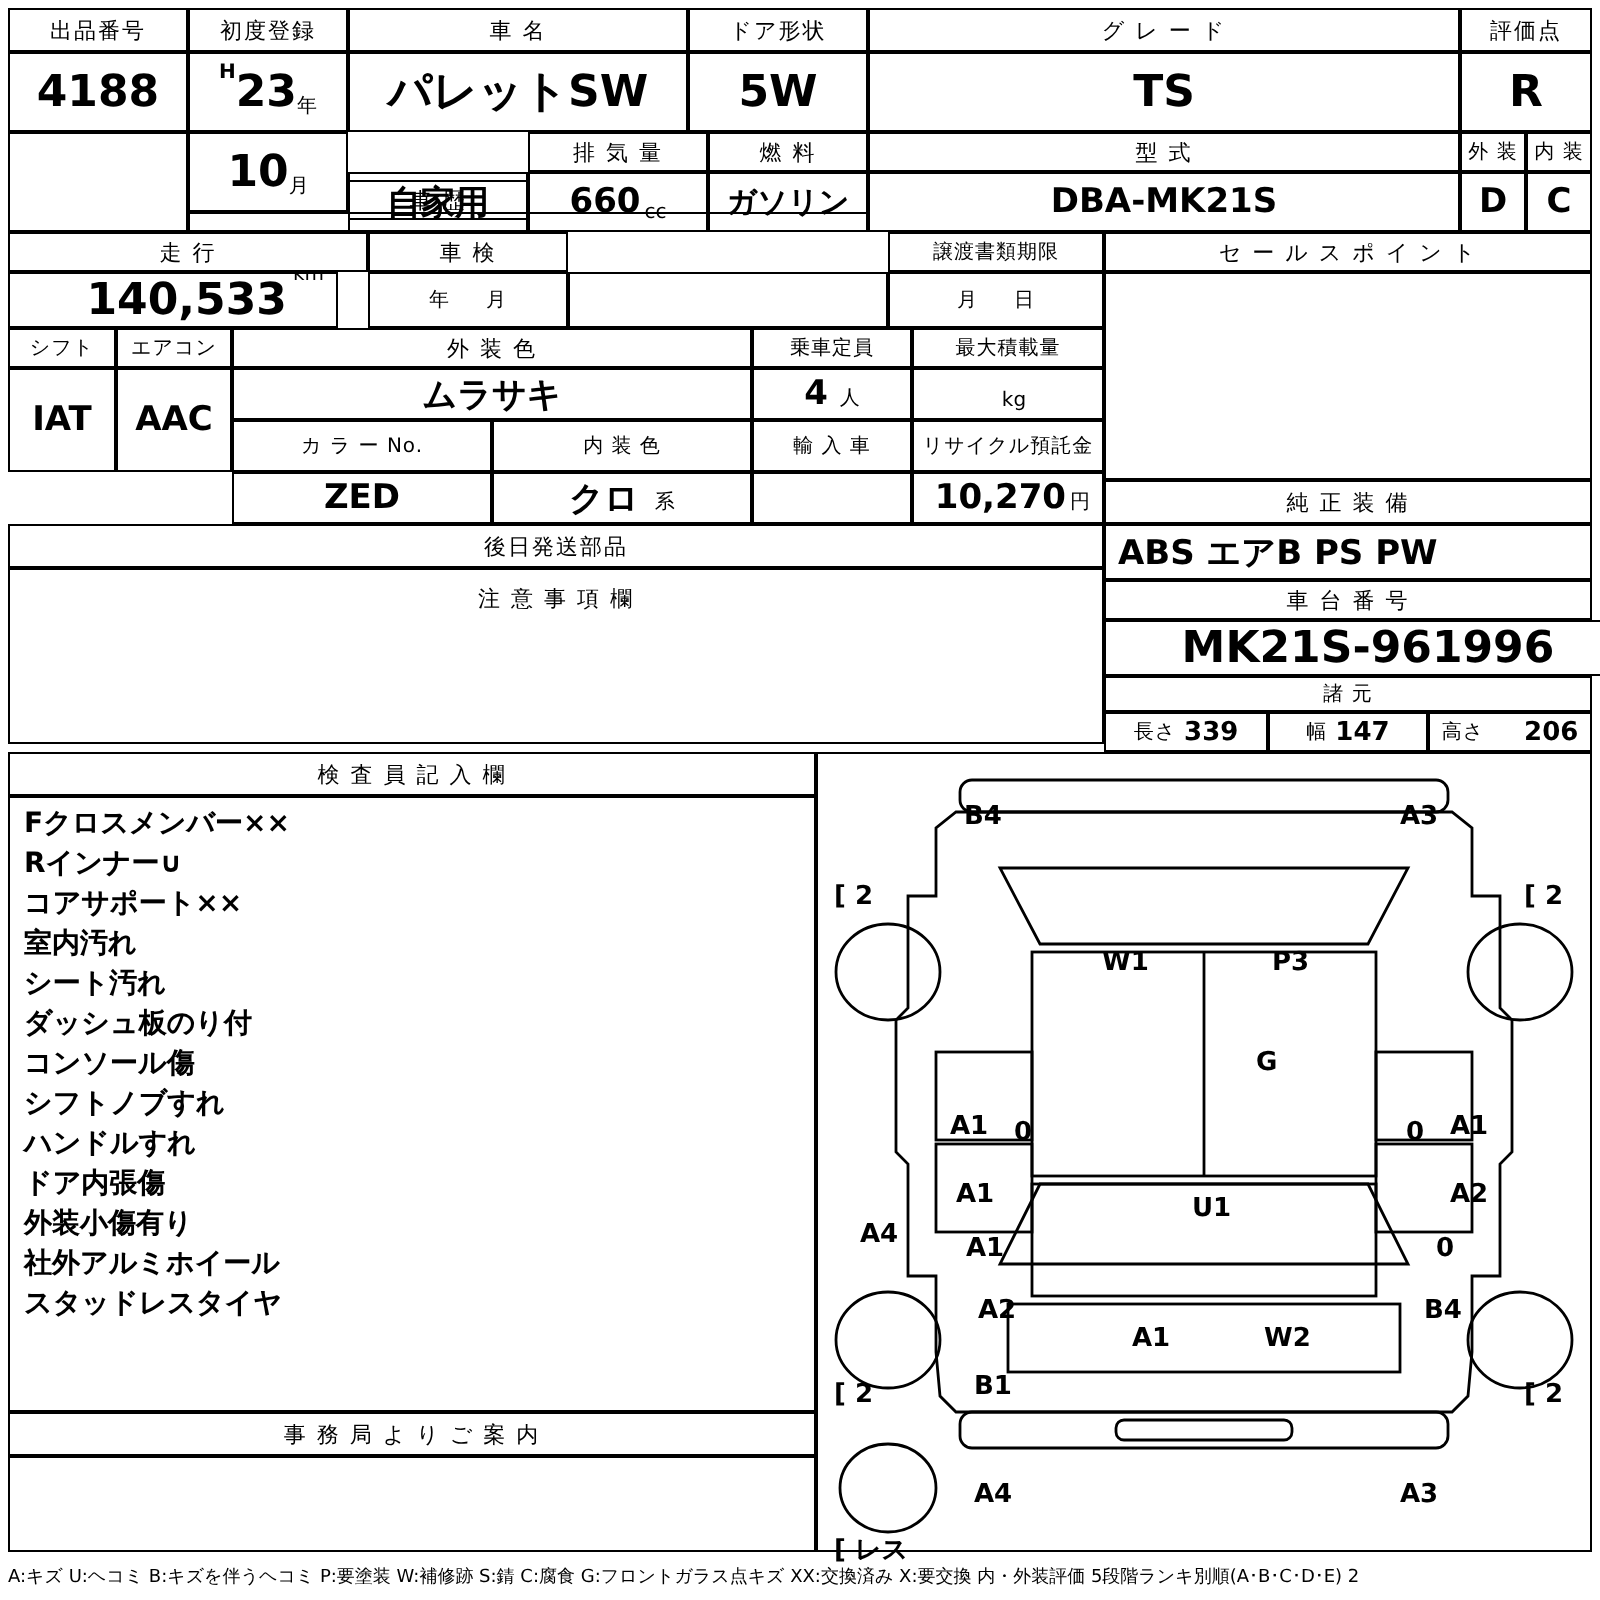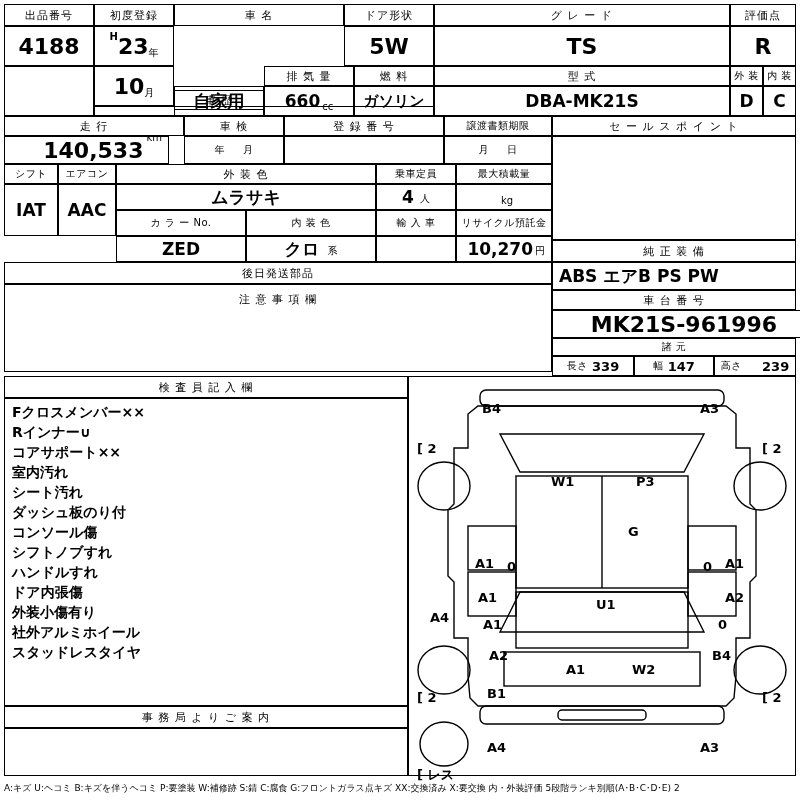--- a/index.html
+++ b/index.html
@@ -81,20 +81,21 @@
   <div class="bx lbl" style="left:730px; top:4px; width:66px; height:22px;">評価点</div>
 
   <div class="bx val-lg" style="left:4px; top:26px; width:90px; height:40px;">4188</div>
 
   <div class="bx" style="left:94px; top:26px; width:80px; height:40px;">
     <span style="font-size:10px;font-weight:bold;align-self:flex-start;margin-top:4px;">H</span>
     <span class="val-lg">23</span>
     <span class="unit" style="align-self:flex-end;margin-bottom:5px;">年</span>
   </div>
 
+  <div class="bx val-lg" style="left:174px; top:26px; width:170px; height:40px;">パレットSW</div>
   <div class="bx val-lg" style="left:344px; top:26px; width:90px; height:40px;">5W</div>
   <div class="bx val-lg" style="left:434px; top:26px; width:296px; height:40px;">TS</div>
   <div class="bx val-lg" style="left:730px; top:26px; width:66px; height:40px;">R</div>
 
   <div class="bx lbl" style="left:174px; top:66px; width:90px; height:20px;margin-top:24px;">車 歴</div>
   <div class="bx lbl" style="left:264px; top:66px; width:90px; height:20px;">排 気 量</div>
   <div class="bx lbl" style="left:354px; top:66px; width:80px; height:20px;">燃 料</div>
   <div class="bx lbl" style="left:434px; top:66px; width:296px; height:20px;">型 式</div>
   <div class="bx lbl-sm" style="left:730px; top:66px; width:33px; height:20px;">外 装</div>
   <div class="bx lbl-sm" style="left:763px; top:66px; width:33px; height:20px;">内 装</div>
@@ -111,21 +112,20 @@
   <div class="bx val-md" style="left:354px; top:86px; width:80px; height:30px; font-size:15px;">ガソリン</div>
   <div class="bx val-md" style="left:434px; top:86px; width:296px; height:30px;">DBA-MK21S</div>
   <div class="bx val-md" style="left:730px; top:86px; width:33px; height:30px;">D</div>
   <div class="bx val-md" style="left:763px; top:86px; width:33px; height:30px;">C</div>
 
   <div class="bx" style="left:4px; top:66px; width:90px; height:50px;"></div>
   <div class="bx" style="left:94px; top:106px; width:340px; height:10px;"></div>
 
   <div class="bx lbl" style="left:4px; top:116px; width:180px; height:20px;">走 行</div>
   <div class="bx lbl" style="left:184px; top:116px; width:100px; height:20px;">車 検</div>
-  <div class="bx lbl" style="left:284px; top:116px; width:160px; height:20px;">登 録 番 号</div>
   <div class="bx lbl-sm" style="left:444px; top:116px; width:108px; height:20px;">譲渡書類期限</div>
 
   <div class="bx right" style="left:4px; top:136px; width:165px; height:28px;align-items:center;">
     <span class="val-lg">140,533</span>
     <span class="unit" style="margin-left:3px;align-self:flex-end;margin-bottom:20px;">km</span>
   </div>
   <div class="bx" style="left:184px; top:136px; width:100px; height:28px;">
     <span class="lbl-sm" style="margin-right:18px;">年</span>
     <span class="lbl-sm">月</span>
   </div>
@@ -190,21 +190,21 @@
   <div class="bx" style="left:552px; top:356px; width:82px; height:20px;">
     <span class="lbl-sm" style="margin-right:4px;">長さ</span>
     <span style="font-size:13px;font-weight:bold;">339</span>
   </div>
   <div class="bx" style="left:634px; top:356px; width:80px; height:20px;">
     <span class="lbl-sm" style="margin-right:4px;">幅</span>
     <span style="font-size:13px;font-weight:bold;">147</span>
   </div>
   <div class="bx" style="left:714px; top:356px; width:82px; height:20px;">
     <span class="lbl-sm" style="margin-right:20px;">高さ</span>
-    <span style="font-size:13px;font-weight:bold;">239</span>
+    <span style="font-size:13px;font-weight:bold;">206</span>
   </div>
 
   <div class="bx lbl" style="left:4px; top:376px; width:404px; height:22px;">検 査 員 記 入 欄</div>
   <div class="bx" style="left:4px; top:398px; width:404px; height:308px;"></div>
   <div class="notes" id="inspector-notes" style="left:6px; top:398px; width:400px; height:308px;">
       <div>Fクロスメンバー××</div>
       <div>Rインナー∪</div>
       <div>コアサポート××</div>
       <div>室内汚れ</div>
       <div>シート汚れ</div>

